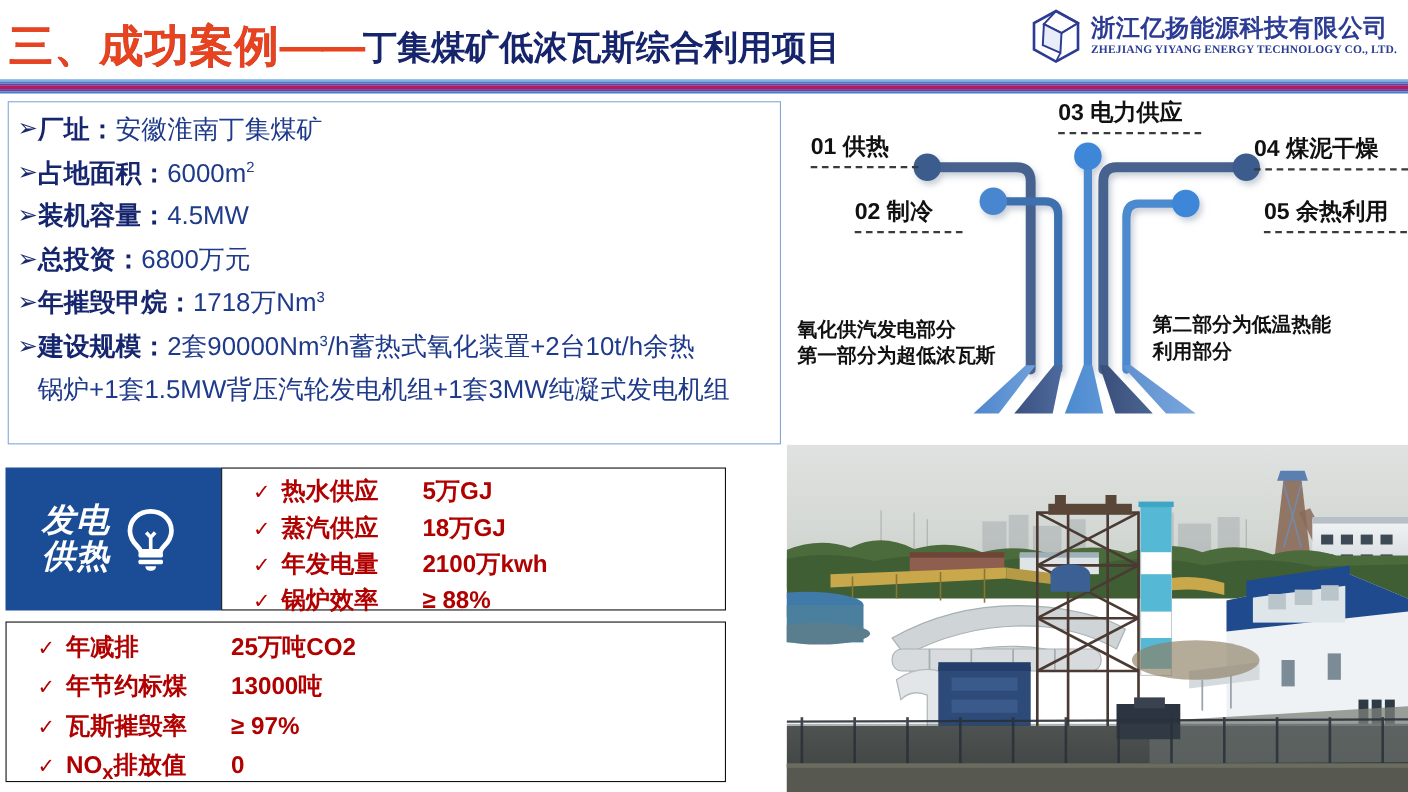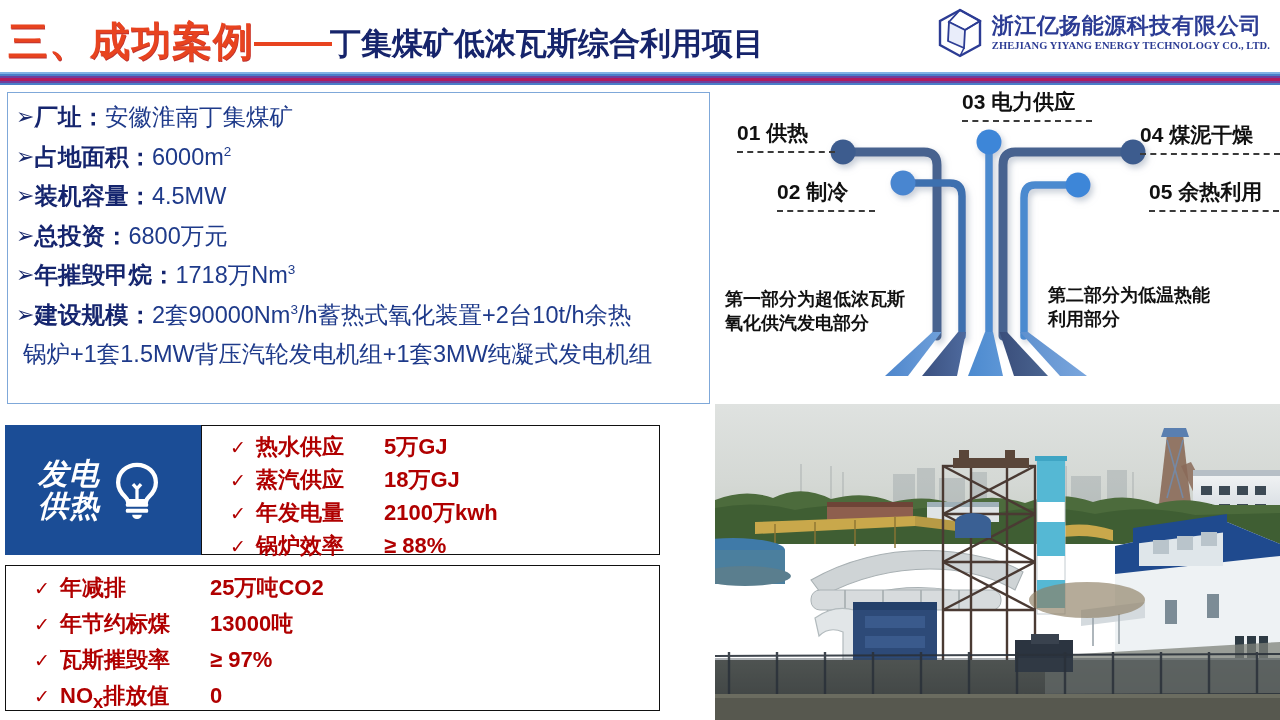--- a/index.html
+++ b/index.html
@@ -47,21 +47,21 @@
   .bullets {
     position:absolute; left:7px; top:92px; width:703px; height:312px;
     border:1.4px solid #7FA8D9; background:#fff; padding:8px 10px 0 8px;
   }
   .b-row { display:flex; align-items:baseline; margin-bottom:7.5px; white-space:nowrap; }
   .b-arrow { font-size:22px; color:#1A2A6E; margin-right:0px; line-height:1; position:relative; top:-1px;}
   .b-label { font-size:23.5px; font-weight:bold; color:#15256E; }
   .b-colon { font-size:23.5px; font-weight:bold; color:#15256E; }
   .b-value { font-size:23.5px; color:#1E3A8A; font-weight:400; }
   .b-value sup { font-size:13.5px; vertical-align:super; }
-  .b-cont { font-size:23.5px; color:#1E3A8A; white-space:nowrap; margin-left:7px; margin-top:2px;}
+  .b-cont { font-size:23.5px; color:#1E3A8A; white-space:nowrap; margin-left:18px; margin-top:2px;}
 
   
   .metric { position:absolute; display:flex; }
   .metric .tag {
     width:196px; background:#1B4D96; color:#fff;
     display:flex; align-items:center; justify-content:center; gap:6px;font-style:italic;
   }
   .metric .tag .tag-text {
     font-size:30px; font-weight:bold; line-height:1.06; letter-spacing:1px;
     text-align:center;
@@ -307,22 +307,22 @@
     <div class="dg-label" id="lbl04" style="left: 425px; top: 35px; font-size: 21px;">
         <div><span class="num">04</span> <span>煤泥干燥</span></div>
         <div style="margin-top: 4px; height: 0px; border-top: 2.2px dashed rgb(58, 58, 58); width: 140px;"></div>
       </div>
     <div class="dg-label" id="lbl05" style="left: 434px; top: 92px; font-size: 21px;">
         <div><span class="num">05</span> <span>余热利用</span></div>
         <div style="margin-top: 4px; height: 0px; border-top: 2.2px dashed rgb(58, 58, 58); width: 130px;"></div>
       </div>
 
     <div class="dg-caption" style="left:10px; top:202px;">
+      <div>氧化供汽发电部分</div>
       <div>第一部分为超低浓瓦斯</div>
-      <div>氧化供汽发电部分</div>
     </div>
     <div class="dg-caption" style="left:333px; top:198px;">
       <div>第二部分为低温热能</div>
       <div>利用部分</div>
     </div>
   </div>
 
   <div class="photo">
     <svg width="565" height="316" viewBox="0 0 565 316">
       <defs>

